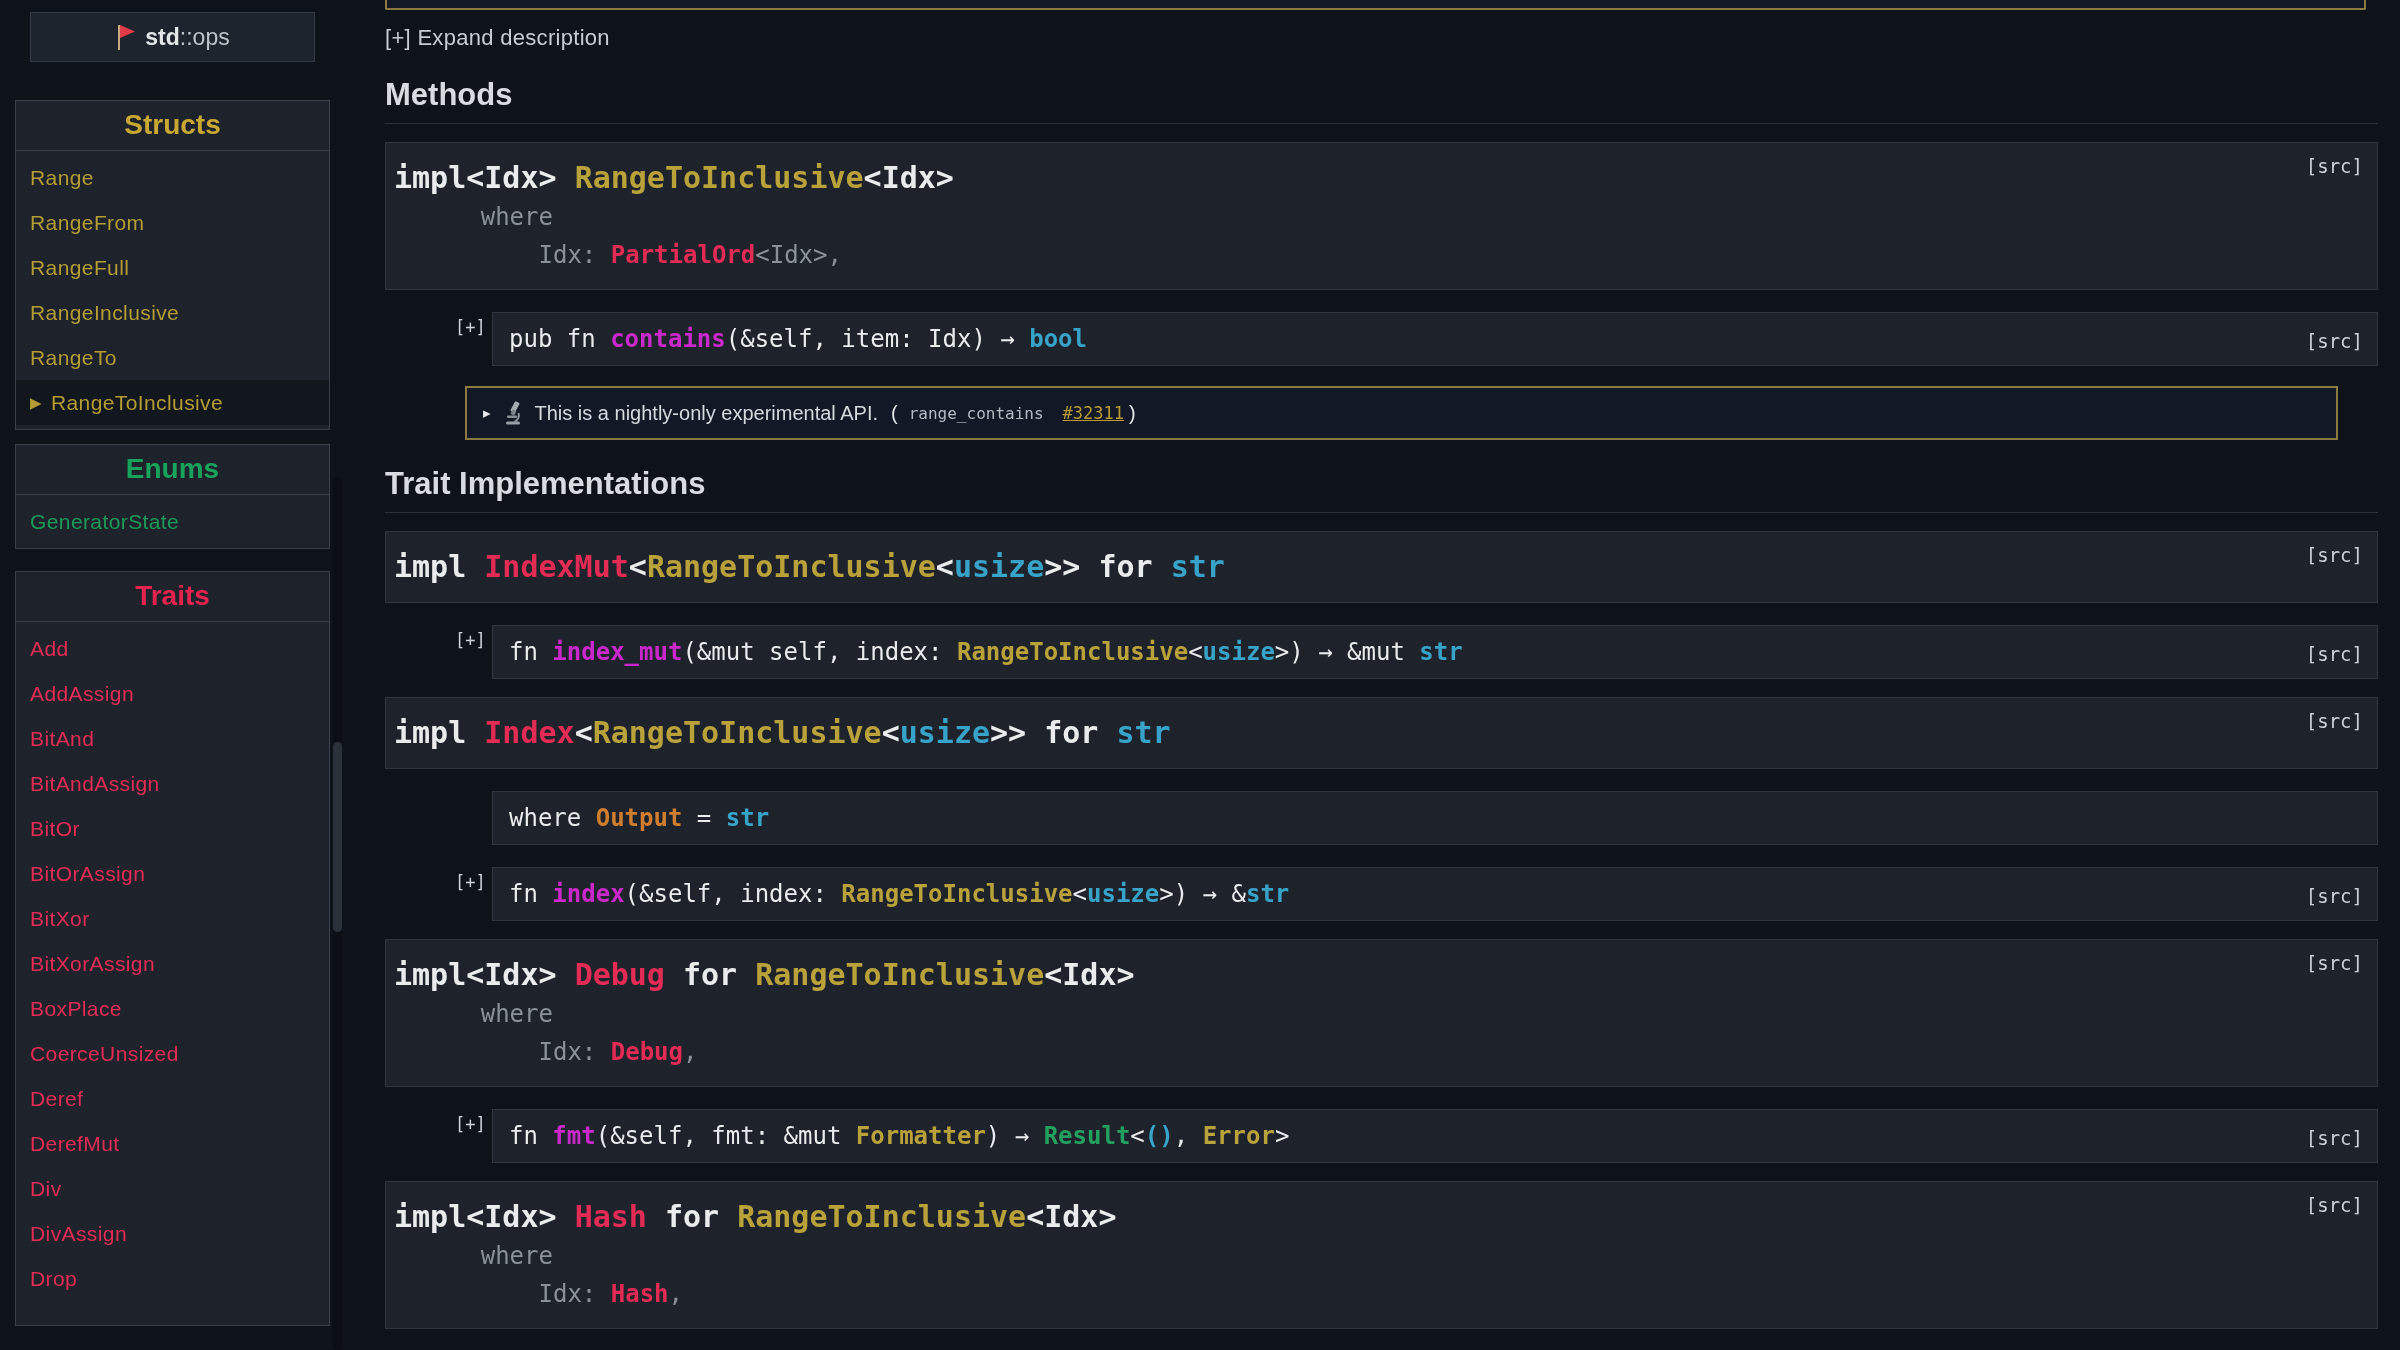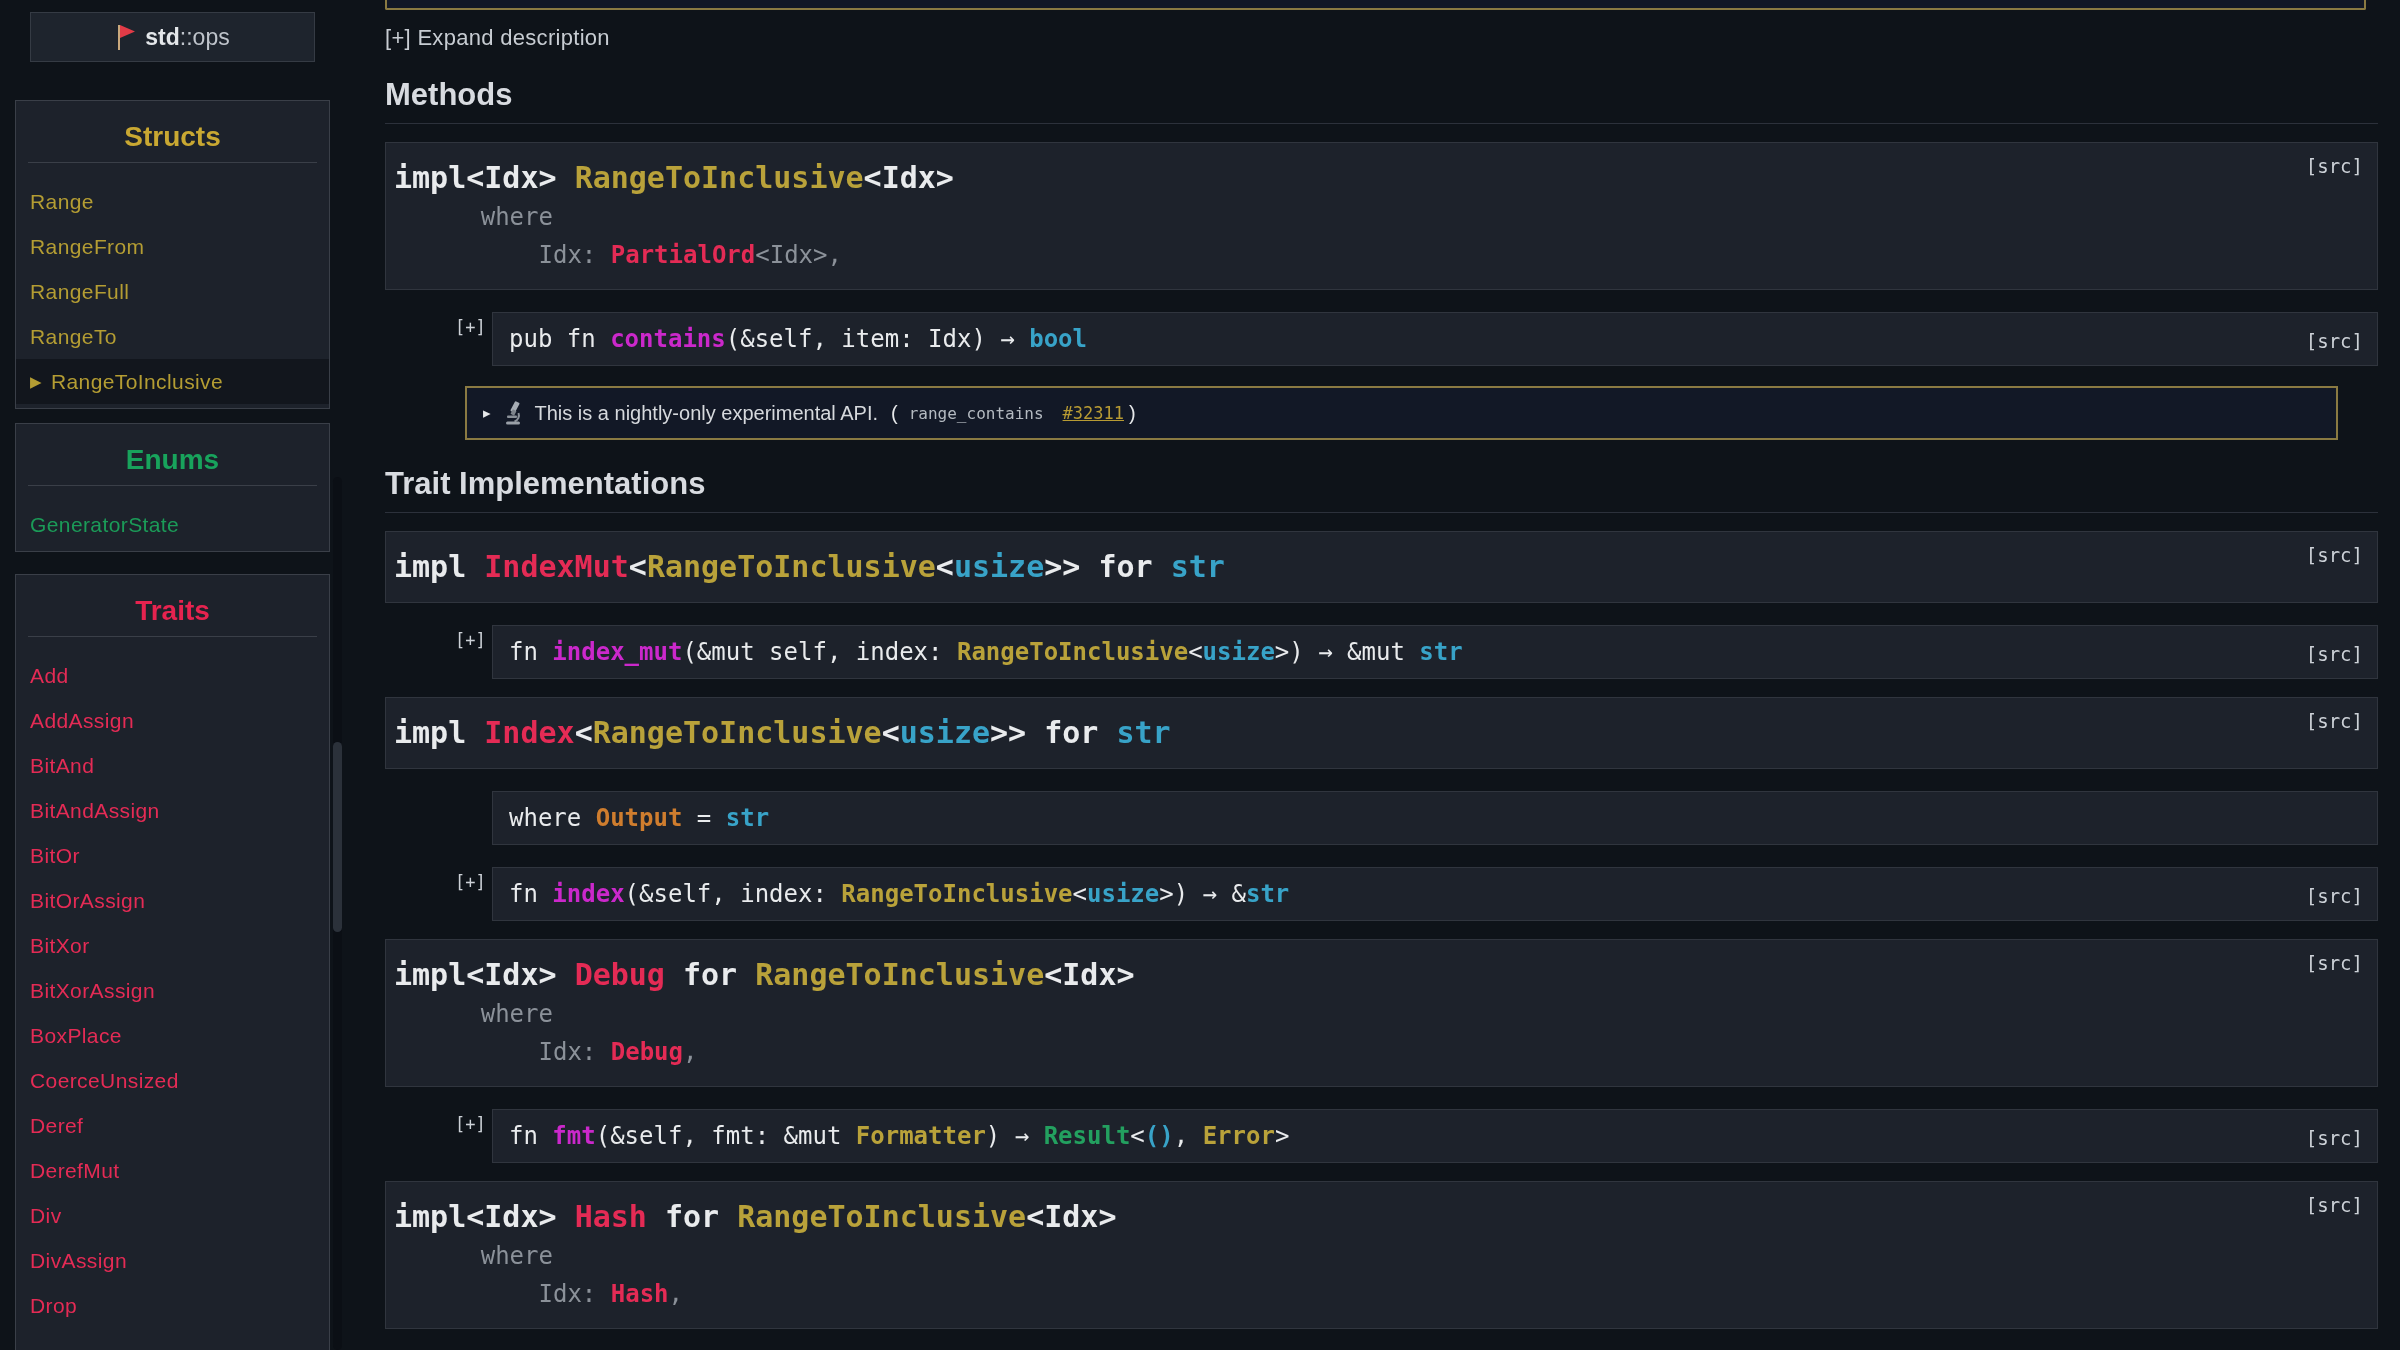--- a/index.html
+++ b/index.html
@@ -13,21 +13,21 @@
     margin:12px 0 0 15px;width:283px;height:48px;background:#1e242d;
     border:1px solid #353b44;display:flex;align-items:center;justify-content:center;
     gap:10px;font-size:23px;color:#d3d7dc;cursor:pointer;text-align:right;
   }
   .crumb-box .mod{font-weight:bold;color:#e4e7ea}
   .crumb-box .rest{color:#bfc4cb}
   .side-box{margin-top:14px;background:#1d222b;border:1px solid #3a3f48}
   .side-box.first{margin-top:38px}
   .side-box.traits{margin-top:22px}
   .side-box h3{
-    margin:12px;font-size:28px;font-weight:bold;text-align:center;
+    margin:0;font-size:28px;font-weight:bold;text-align:center;
     padding:8px 0 9px;border-bottom:1px solid #3a3f48;
   }
   .side-list{padding:4px 0}
   .side-item{
     font-size:21px;letter-spacing:.4px;padding:10px 14px;line-height:25px;
     cursor:pointer;display:flex;align-items:center;gap:9px;
   }
   .side-item .sel-arrow{font-size:15px;line-height:15px}
   .side-item.selected{background:#12161d}
   .sec-struct h3{color:#c9a832}.sec-struct .side-item{color:#b49d33}
@@ -103,20 +103,23 @@
           <div class="side-item">
             <span>Range</span>
           </div>
           <div class="side-item">
             <span>RangeFrom</span>
           </div>
           <div class="side-item">
             <span>RangeFull</span>
           </div>
           <div class="side-item">
+            <span>RangeInclusive</span>
+          </div>
+          <div class="side-item">
             <span>RangeTo</span>
           </div>
           <div class="side-item selected">
             <span class="sel-arrow">▶</span>
             <span>RangeToInclusive</span>
           </div>
         </div>
       </section>
       <section class="side-box sec-enum">
         <h3>Enums</h3>

